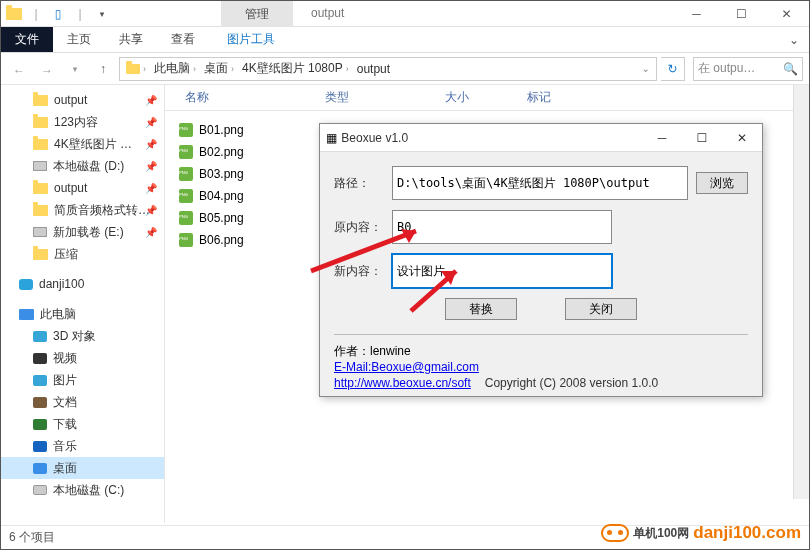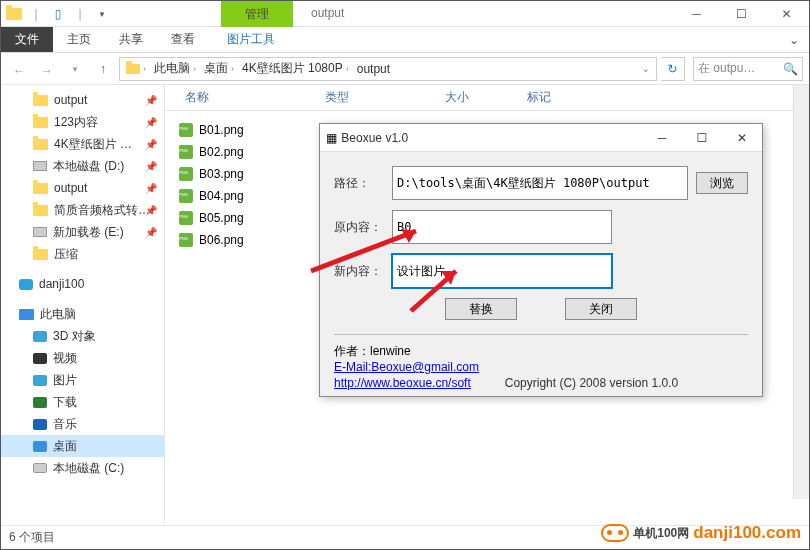--- a/index.html
+++ b/index.html
@@ -2,27 +2,27 @@
 <html><head>
 <meta charset="utf-8">
 <style>
 *{box-sizing:border-box;margin:0;padding:0;font-family:"Microsoft YaHei","Segoe UI",sans-serif;font-size:12px}
 body{width:810px;height:550px;background:#fff;position:relative;overflow:hidden;border:1px solid #555}
 .titlebar{height:26px;display:flex;align-items:center;background:#fff;border-bottom:1px solid #e0e0e0}
 .qat{display:flex;align-items:center;padding:0 2px}
 .qat-ico{width:18px;height:18px;display:flex;align-items:center;justify-content:center;margin:0 2px}
 .folder-ico{display:inline-block;width:16px;height:12px;background:#ffd75e;border-radius:1px;position:relative}
 .folder-ico::before{content:"";position:absolute;top:-3px;left:0;width:6px;height:3px;background:#ffd75e;border-radius:1px 1px 0 0}
-.ribbon-ctx{position:absolute;left:220px;top:0;height:26px;display:flex;align-items:center;justify-content:center;width:72px;background:#84cc16;color:#444}
+.ribbon-ctx{position:absolute;left:220px;top:0;height:26px;display:flex;align-items:center;justify-content:center;width:72px;background:#e5e5e5;color:#444}
 .title-txt{position:absolute;left:310px;top:5px;color:#777}
 .winctrl{position:absolute;right:0;top:0;display:flex}
 .winbtn{width:45px;height:26px;display:flex;align-items:center;justify-content:center;color:#555}
 .ribbon{height:26px;display:flex;align-items:stretch;background:#fff;border-bottom:1px solid #ddd}
 .rtab{padding:0 14px;display:flex;align-items:center;color:#444}
-.rtab.file{background:#404040;color:#fff}
+.rtab.file{background:#0f172a;color:#fff}
 .rtab.tool{color:#1979ca}
 .rib-exp{margin-left:auto;width:30px;display:flex;align-items:center;justify-content:center;color:#555}
 .addr{height:32px;display:flex;align-items:center;padding:0 6px;gap:4px;border-bottom:1px solid #e5e5e5}
 .navbtn{width:24px;height:24px;display:flex;align-items:center;justify-content:center;color:#999;border-radius:2px}
 .navbtn.enabled{color:#555}
 .crumbs{flex:1;height:24px;border:1px solid #ccc;display:flex;align-items:center;padding:0 2px;background:#fff}
 .crumb{padding:0 4px;display:flex;align-items:center;gap:3px;color:#333}
 .crumb-sep{color:#888;font-size:9px}
 .addr-ref{width:24px;height:24px;border:1px solid #ccc;border-left:0;display:flex;align-items:center;justify-content:center;color:#1979ca}
 .search{width:110px;height:24px;border:1px solid #ccc;display:flex;align-items:center;padding:0 4px;color:#888;margin-left:4px}
@@ -54,21 +54,21 @@
 .dlg-row{display:flex;align-items:center;margin-bottom:10px;gap:8px}
 .dlg-lbl{width:50px;color:#333}
 .dlg-inp{flex:1;height:20px;border:1px solid #888;background:#fff;padding:16px 4px;font-family:Consolas,monospace;font-size:12px}
 .dlg-inp.hl{border:1px solid #0078d7;box-shadow:0 0 0 1px #0078d7}
 .dlg-bb{width:52px;height:22px;border:1px solid #888;background:#e1e1e1;display:flex;align-items:center;justify-content:center}
 .dlg-actions{display:flex;justify-content:center;gap:48px;margin:8px 0 14px}
 .dlg-act{width:72px;height:22px;border:1px solid #888;background:#e1e1e1;display:flex;align-items:center;justify-content:center}
 .dlg-hr{border:0;border-top:1px solid #bbb;margin:2px 0 8px}
 .dlg-foot{font-family:"SimSun",monospace;font-size:12px;line-height:16px}
 .dlg-foot a{color:#0000ee;text-decoration:underline}
-.dlg-foot .cr{color:#333;margin-left:34px}
+.dlg-foot .cr{color:#333;margin-left:14px}
 .arrow{position:absolute;pointer-events:none}
 .arrow-line{stroke:#e01b24;stroke-width:5;fill:none}
 .arrow-head{fill:#e01b24}
 .watermark{position:absolute;right:8px;bottom:6px;display:flex;align-items:center;gap:4px;font-size:14px;color:#f07800;font-weight:bold}
 .wm-ico{width:28px;height:18px;border:2px solid #f07800;border-radius:10px;position:relative}
 .wm-ico::before,.wm-ico::after{content:"";position:absolute;width:5px;height:5px;background:#f07800;border-radius:50%;top:4px}
 .wm-ico::before{left:4px}.wm-ico::after{right:4px}
 .scrollbar{position:absolute;right:0;top:0;bottom:24px;width:16px;background:#f0f0f0;border-left:1px solid #ddd}
 </style>
 </head>
@@ -193,20 +193,24 @@
       </div>
       <div class="navitem sub">
         <span class="ni-lib" style="background: rgb(51, 51, 51); border-radius: 2px;"></span>
         <span>视频</span>
       </div>
       <div class="navitem sub">
         <span class="ni-lib" style="background: rgb(54, 166, 214); border-radius: 2px;"></span>
         <span>图片</span>
       </div>
       <div class="navitem sub">
+        <span class="ni-lib" style="background: rgb(122, 91, 60); border-radius: 2px;"></span>
+        <span>文档</span>
+      </div>
+      <div class="navitem sub">
         <span class="ni-lib" style="background: rgb(46, 125, 50); border-radius: 2px;"></span>
         <span>下载</span>
       </div>
       <div class="navitem sub">
         <span class="ni-lib" style="background: rgb(21, 101, 192); border-radius: 2px;"></span>
         <span>音乐</span>
       </div>
       <div class="navitem sub sel">
         <span class="ni-lib" style="background: rgb(58, 142, 230); border-radius: 2px;"></span>
         <span>桌面</span>

